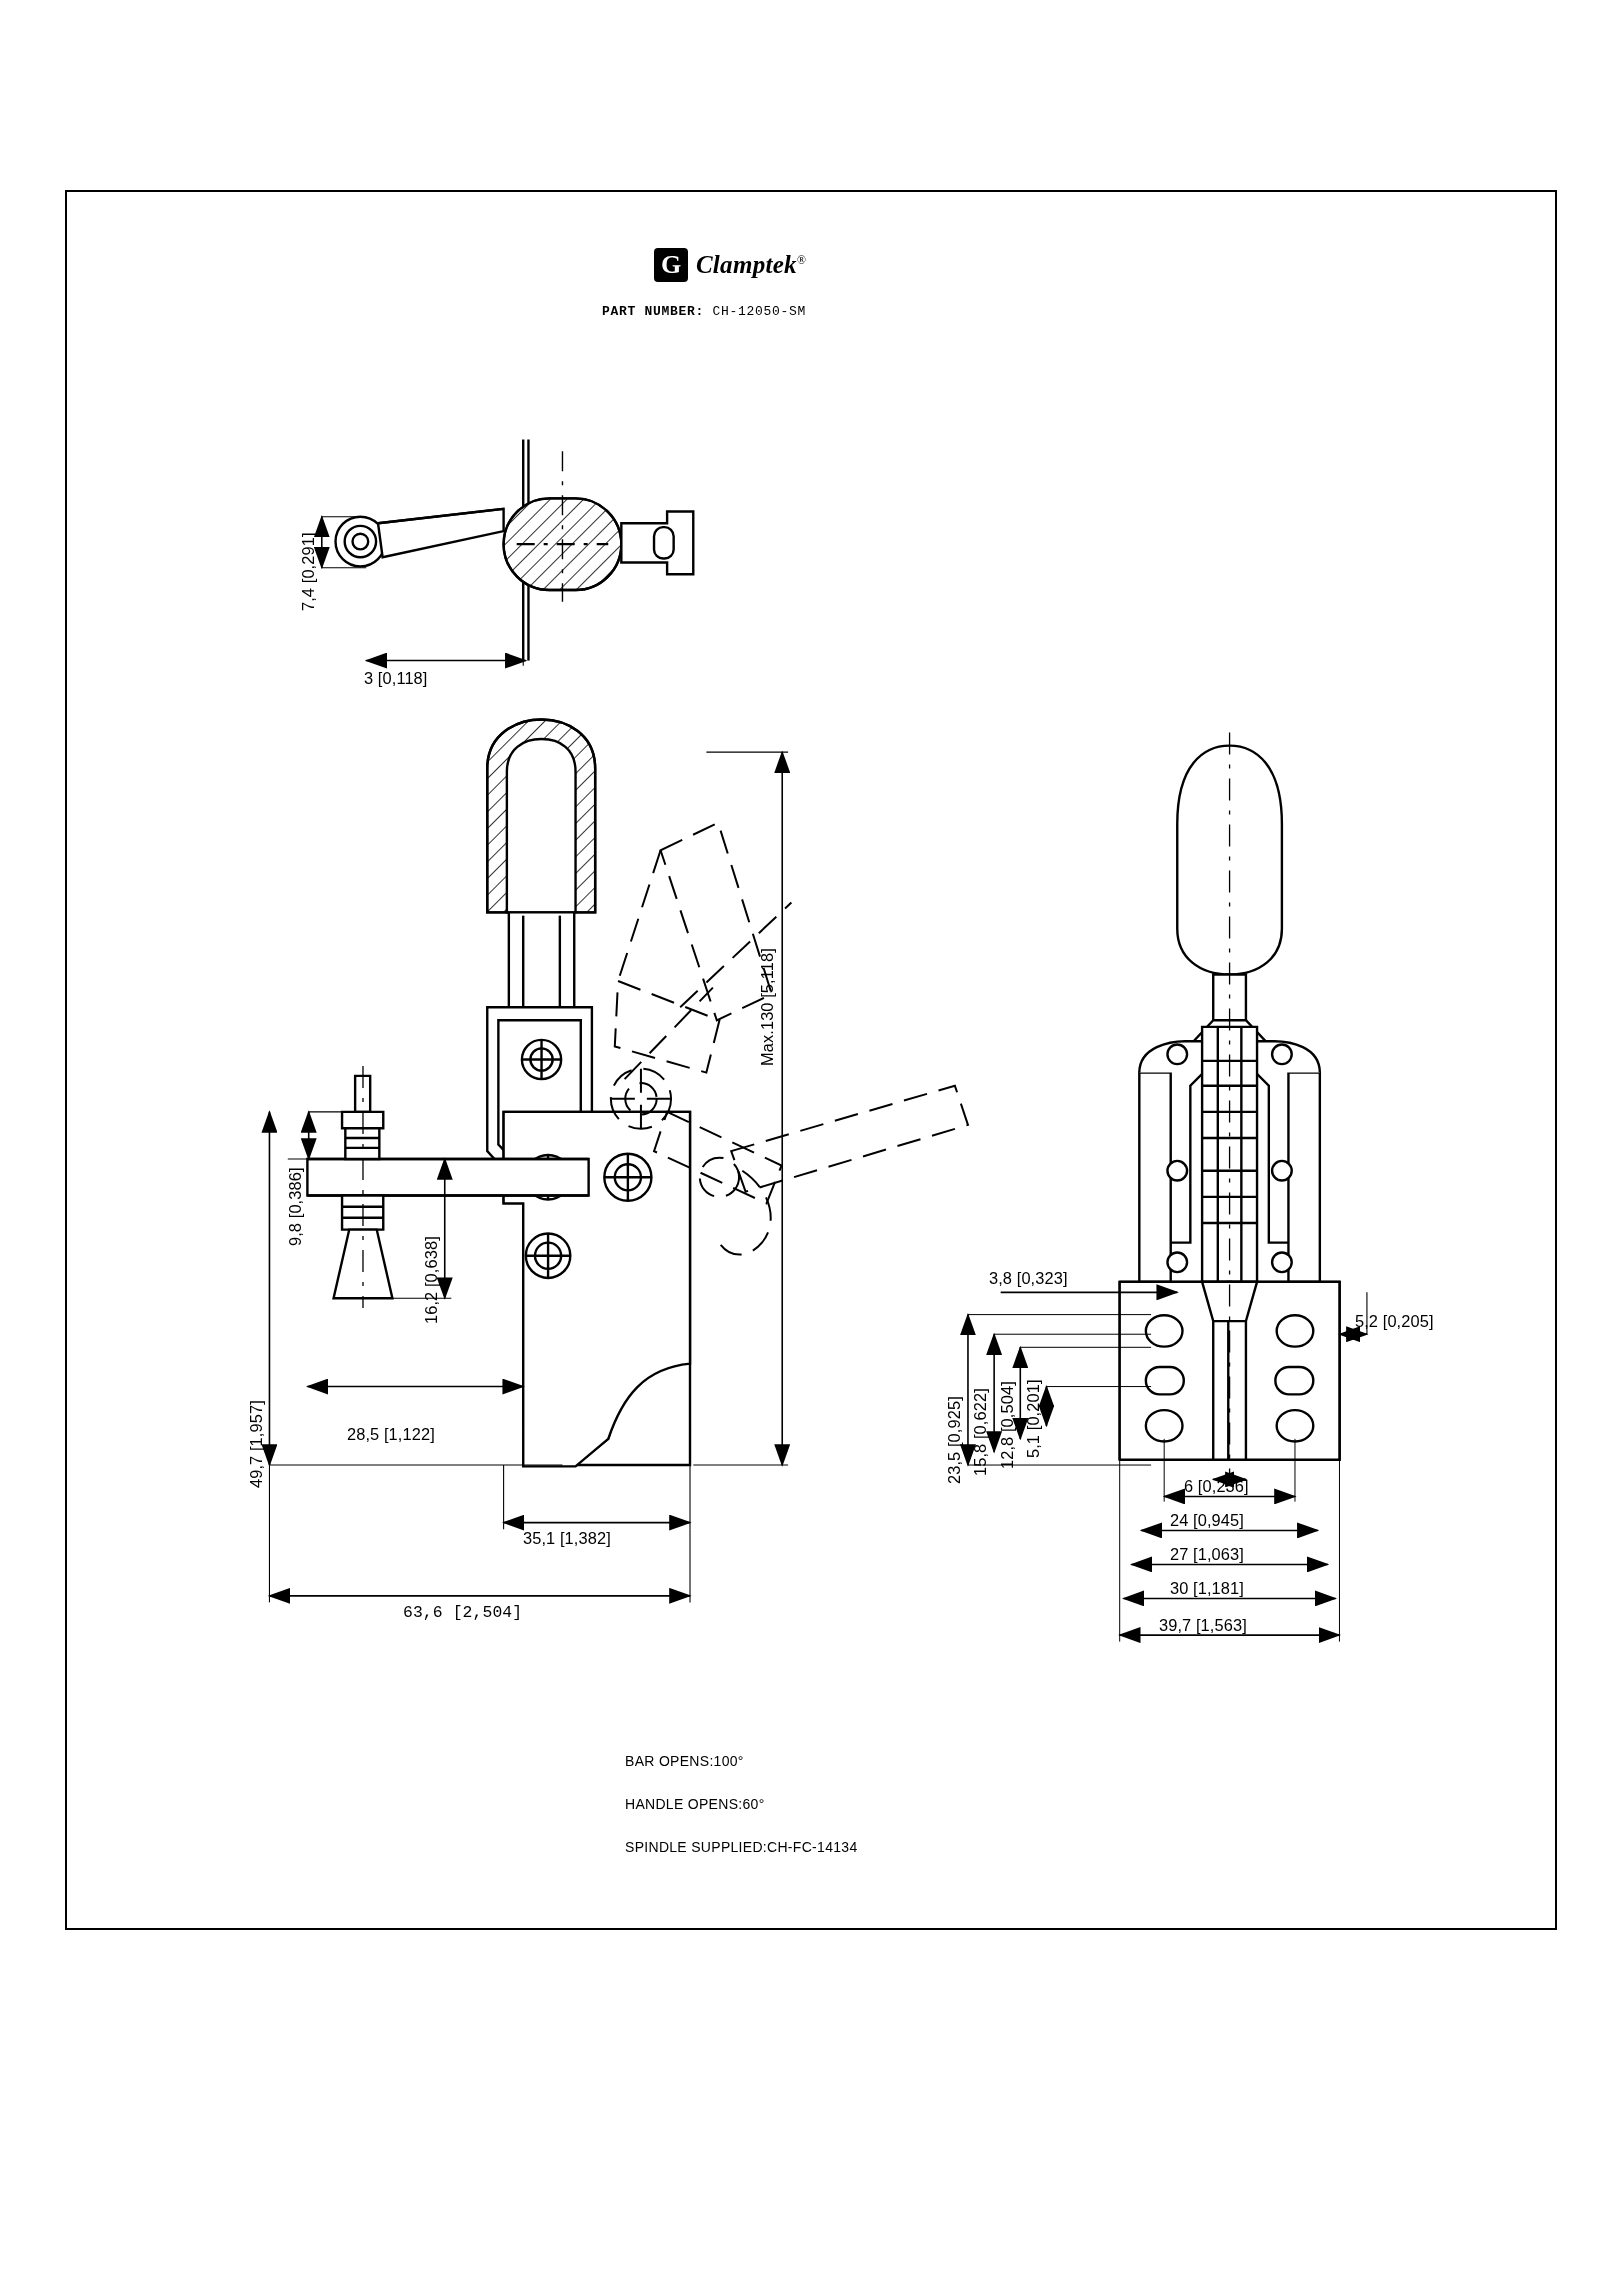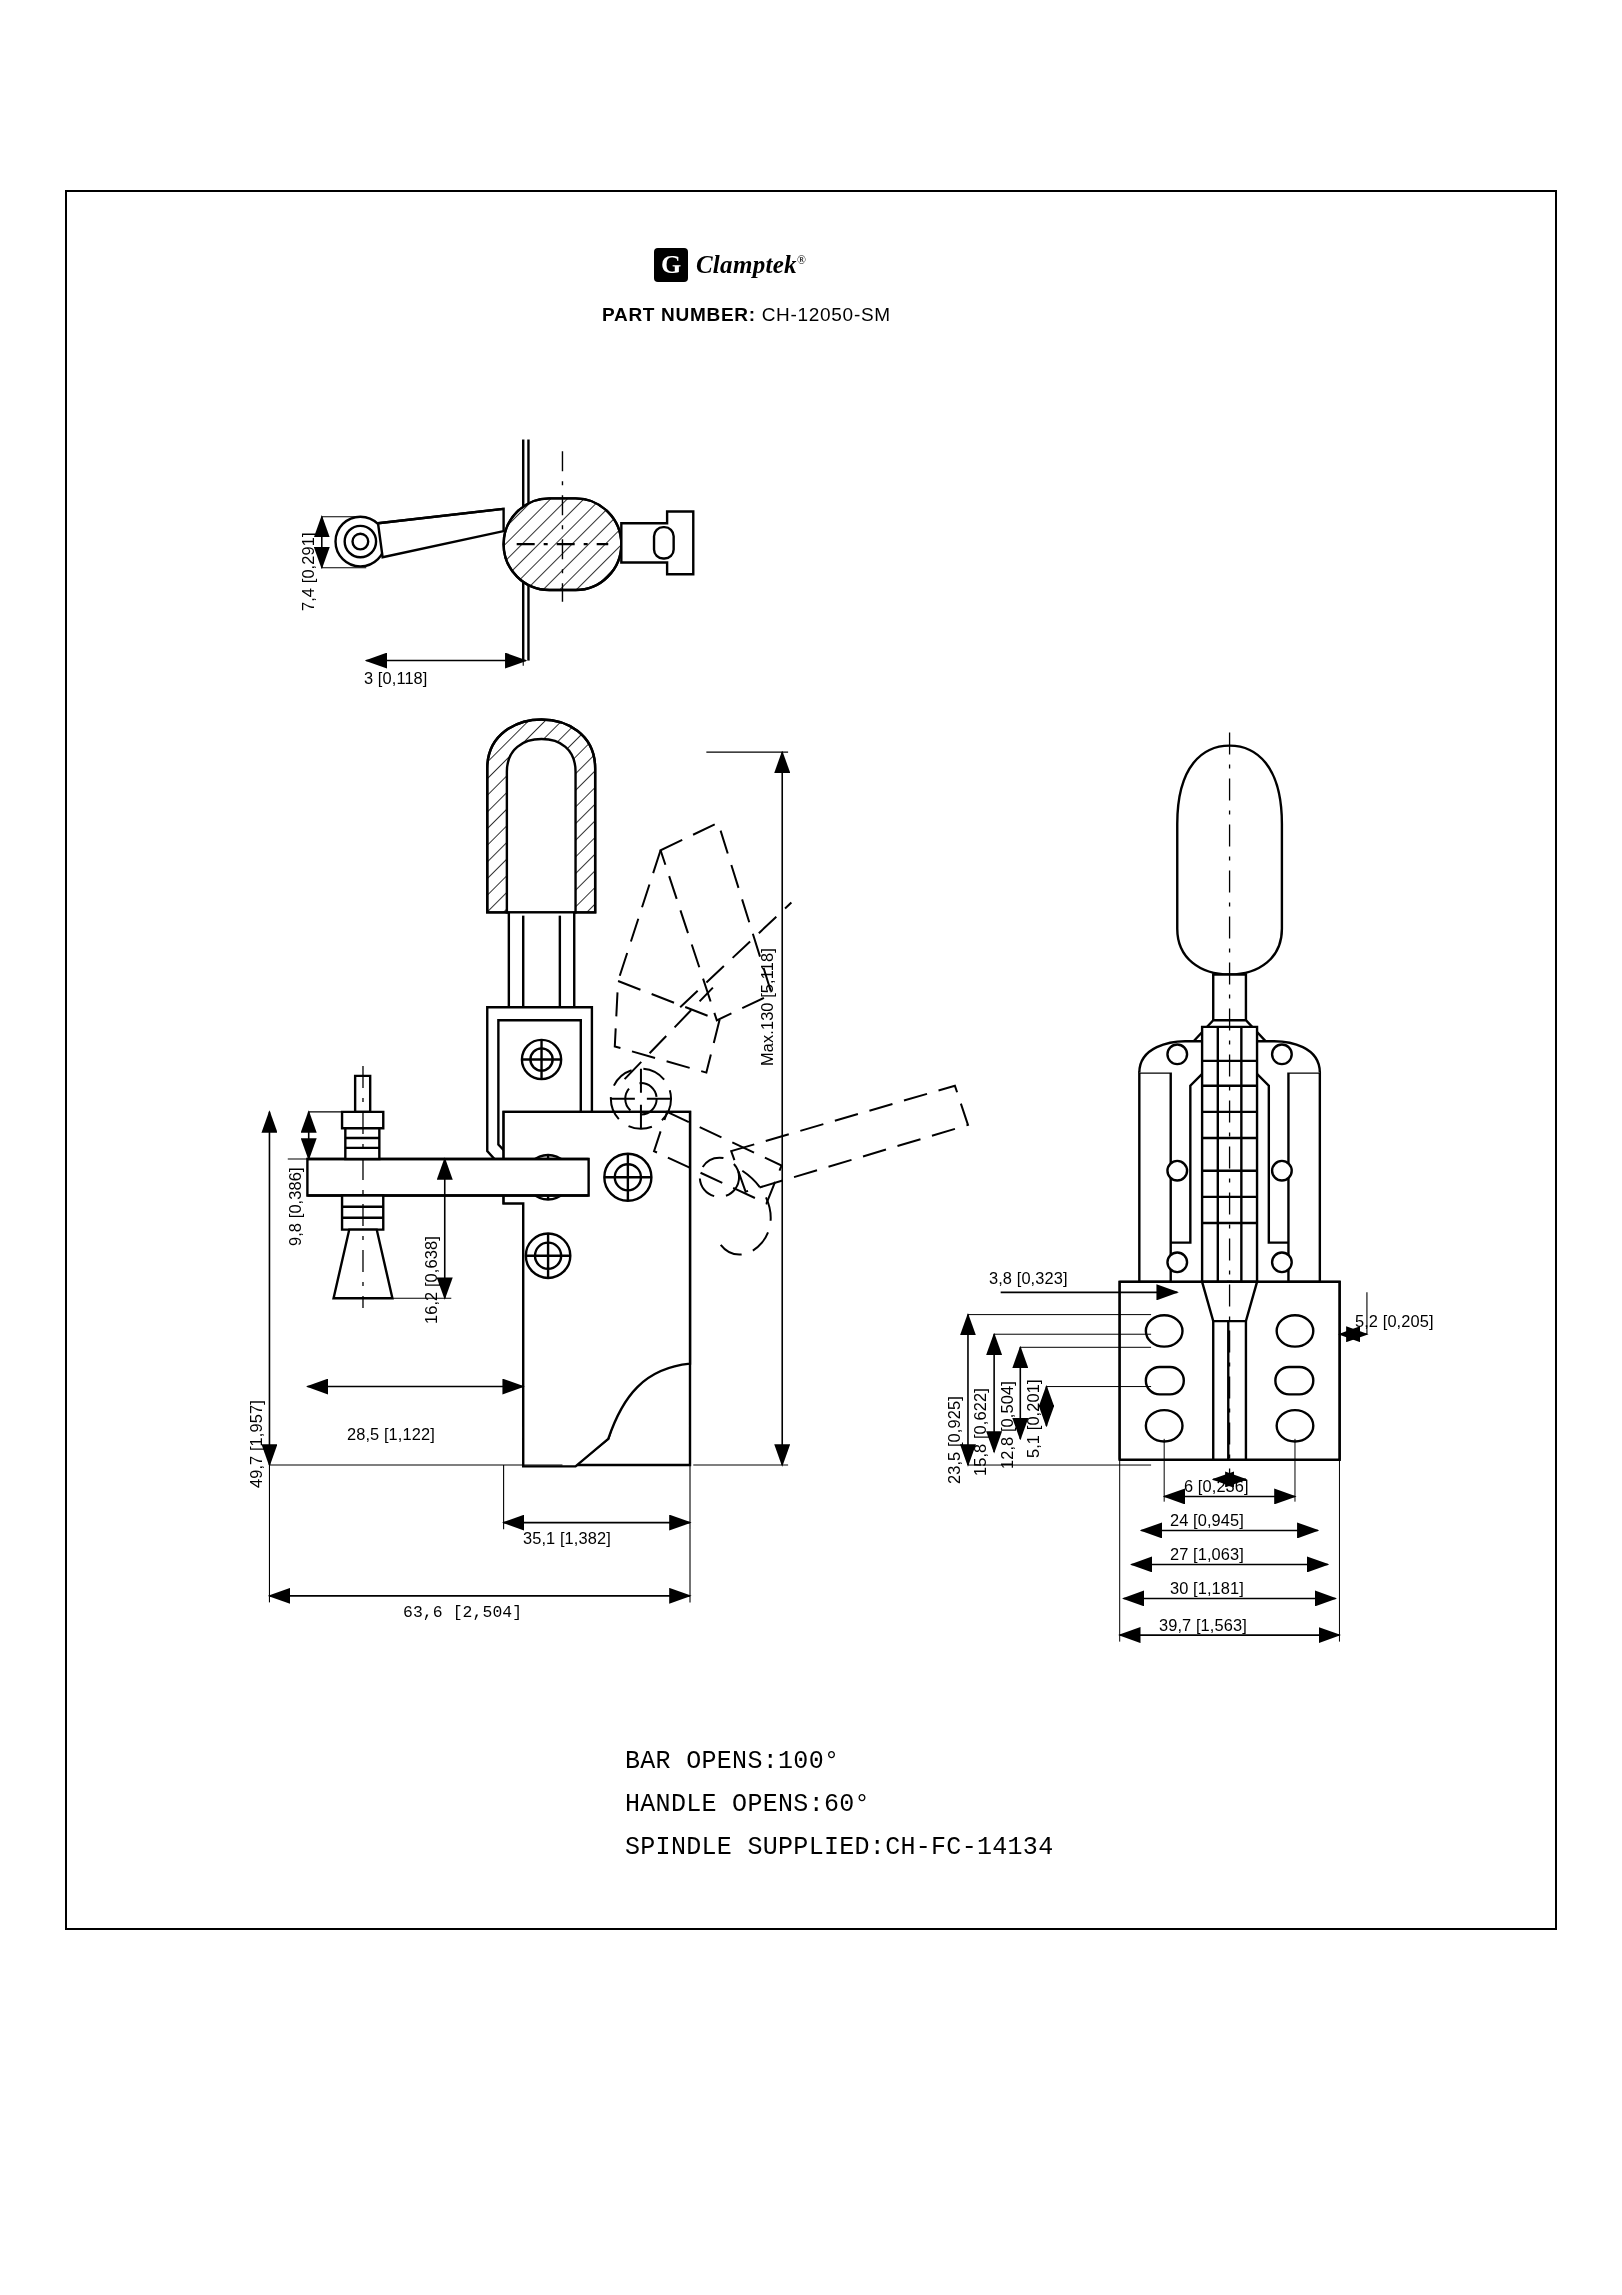--- a/index.html
+++ b/index.html
@@ -64,34 +64,34 @@
   .brand-reg {
     font-size: 11.8px;
     vertical-align: super;
     font-style: normal;
     font-weight: normal;
   }
   .part-number {
     position: absolute;
     left: 602px;
     top: 304px;
-    font-family: Liberation Sans, sans-serif;
-    font-size: 19px;
+    font-family: Liberation Mono, monospace;
+    font-size: 13px;
     letter-spacing: 0.7px;
     white-space: nowrap;
   }
   .part-number .label { font-weight: bold; }
 
   
   .notes {
     position: absolute;
     left: 625px;
     top: 1740px;
-    font-family: Liberation Mono, monospace;
-    font-size: 25px;
+    font-family: Liberation Sans, sans-serif;
+    font-size: 14px;
     line-height: 43px;
     letter-spacing: 0.3px;
     white-space: nowrap;
   }
 
   
   .dim {
     position: absolute;
     font-family: "Liberation Sans", sans-serif;
     font-size: 16.4px;

